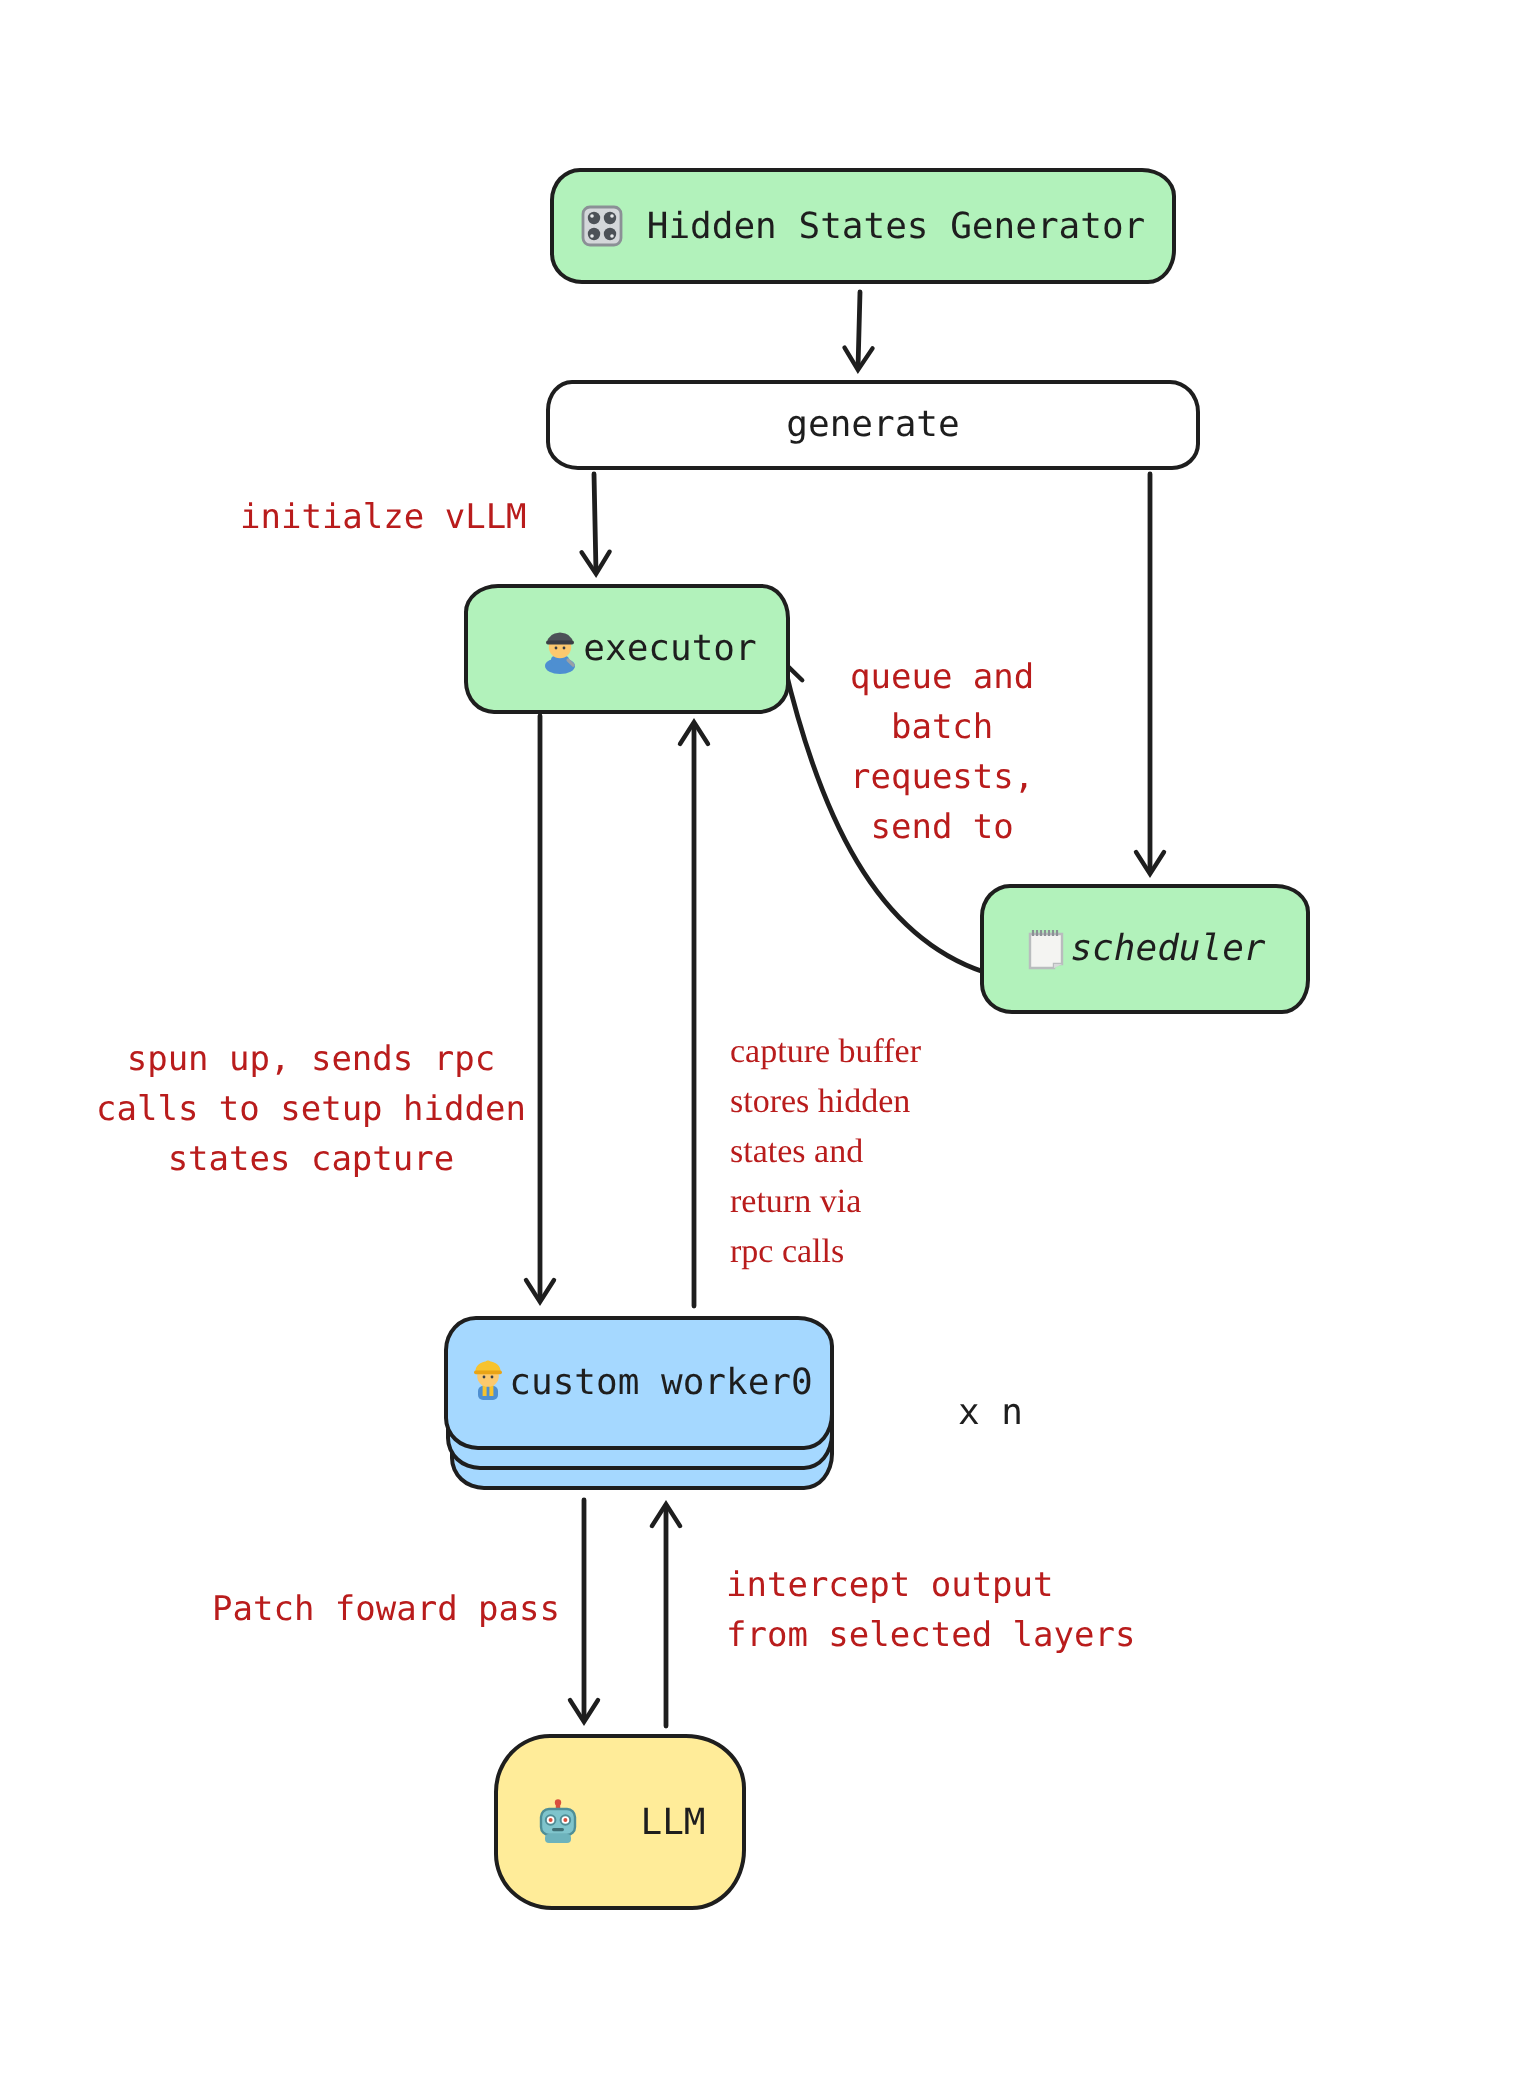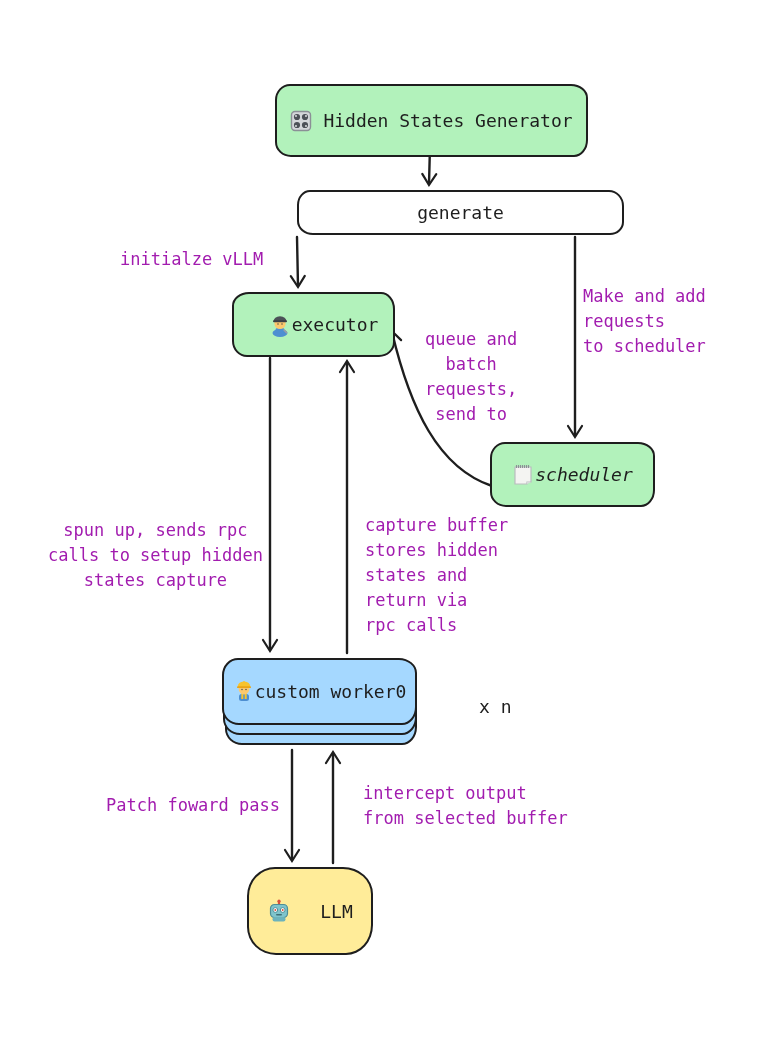--- a/index.html
+++ b/index.html
@@ -22,23 +22,23 @@
     font-size:18px;
     color:#1e1e1e;
     background:#fff;
   }
   .node .icon{display:inline-flex;align-items:center;justify-content:center;margin-right:1px;}
   .node .icon svg{display:block;}
   .node-green{background:#b2f2bb;}
   .node-yellow{background:#ffec99;}
   .node-white{background:#ffffff;}
   .r1{border-radius:15px 17px 14px 16px / 16px 14px 17px 15px;}
-  .r2{border-radius:13px 15px 14px 16px / 15px 16px 13px 14px;margin-left:24px;}
+  .r2{border-radius:13px 15px 14px 16px / 15px 16px 13px 14px;}
   .r3{border-radius:17px 14px 16px 15px / 14px 17px 15px 16px;}
-  .node-hsg{left:275px;top:84px;width:313px;height:73px;gap:10px;}
+  .node-hsg{left:275px;top:84px;width:313px;height:58px;gap:10px;}
   .node-generate{left:273px;top:190px;width:327px;height:45px;}
   .node-executor{left:232px;top:292px;width:163px;height:65px;padding-left:20px;}
   .node-scheduler{left:490px;top:442px;width:165px;height:65px;font-style:italic;}
   .worker-stack{position:absolute;left:222px;top:658px;width:195px;height:92px;}
   .worker-card{
     position:absolute;box-sizing:border-box;
     width:195px;height:67px;
     background:#a5d8ff;border:2.4px solid #1e1e1e;
     border-radius:16px 18px 15px 17px / 17px 15px 18px 16px;
     display:flex;align-items:center;justify-content:center;
@@ -47,21 +47,21 @@
   .worker-back{top:20px;left:3px;width:192px;}
   .worker-mid{top:10px;left:1px;width:194px;}
   .worker-front{top:0;left:0;}
   .node-llm{left:247px;top:867px;width:126px;height:88px;gap:28px;
     border-radius:28px 30px 27px 29px / 29px 27px 30px 28px;}
   .edge-label{
     position:absolute;
     white-space:pre-line;
     font-size:17px;
     line-height:25px;
-    color:#a21caf;
+    color:#b91c1c;
   }
   .multiplier{position:absolute;left:460px;top:694px;font-size:18px;line-height:25px;margin-left:19px;}
 </style>
 </head>
 <body>
 
 <div class="canvas">
 
   <svg class="arrows" viewBox="0 0 760 1042">
     <defs>
@@ -171,39 +171,36 @@
         <circle cx="8.3" cy="11" r="1" fill="#d94f3d"></circle>
           <circle cx="15.7" cy="11" r="1" fill="#d94f3d"></circle>
         <rect x="9" y="15" width="6" height="1.6" rx="0.8" fill="#3f6f75"></rect>
       </svg>
     </span>
     <span>LLM</span>
   </div>
 
   <div class="edge-label" style="left:120px;top:247px;">initialze vLLM</div>
 
-  <div class="edge-label" style="left:583px;top:284px;">Make and add
-requests
-to scheduler</div>
 
   <div class="edge-label" style="left:425px;top:327px;text-align:center;">queue and
 batch
 requests,
 send to</div>
 
   <div class="edge-label" style="left:48px;top:518px;text-align:center;">spun up, sends rpc
 calls to setup hidden
 states capture</div>
 
-  <div class="edge-label" style="left:365px;top:513px;">capture buffer
+  <div class="edge-label" style="left:365px;top:513px;font-family:Liberation Serif, serif;">capture buffer
 stores hidden
 states and
 return via
 rpc calls</div>
 
   <div class="multiplier">x n</div>
 
   <div class="edge-label" style="left:82px;top:793px;margin-left:24px;">Patch foward pass</div>
 
   <div class="edge-label" style="left:363px;top:781px;">intercept output
-from selected buffer</div>
+from selected layers</div>
 
 </div>
 
 </body></html>

